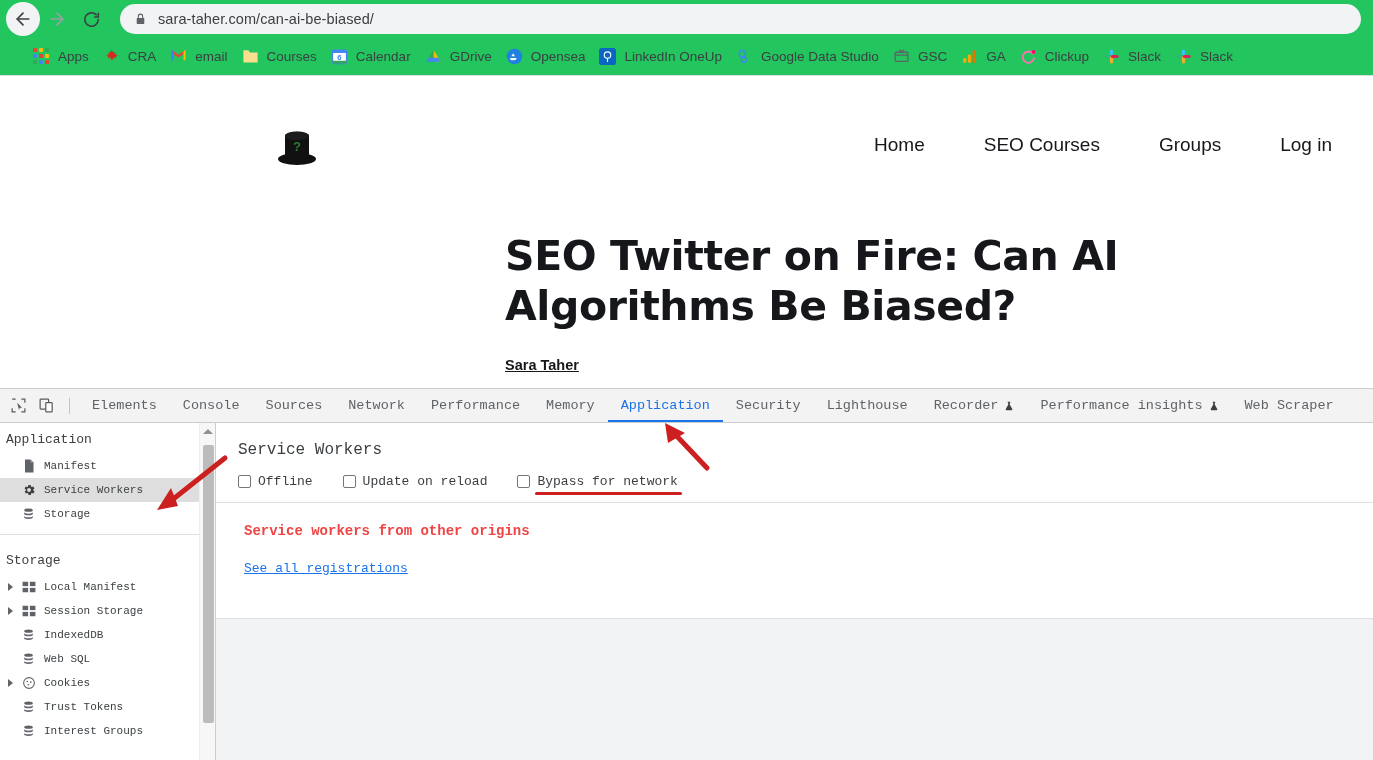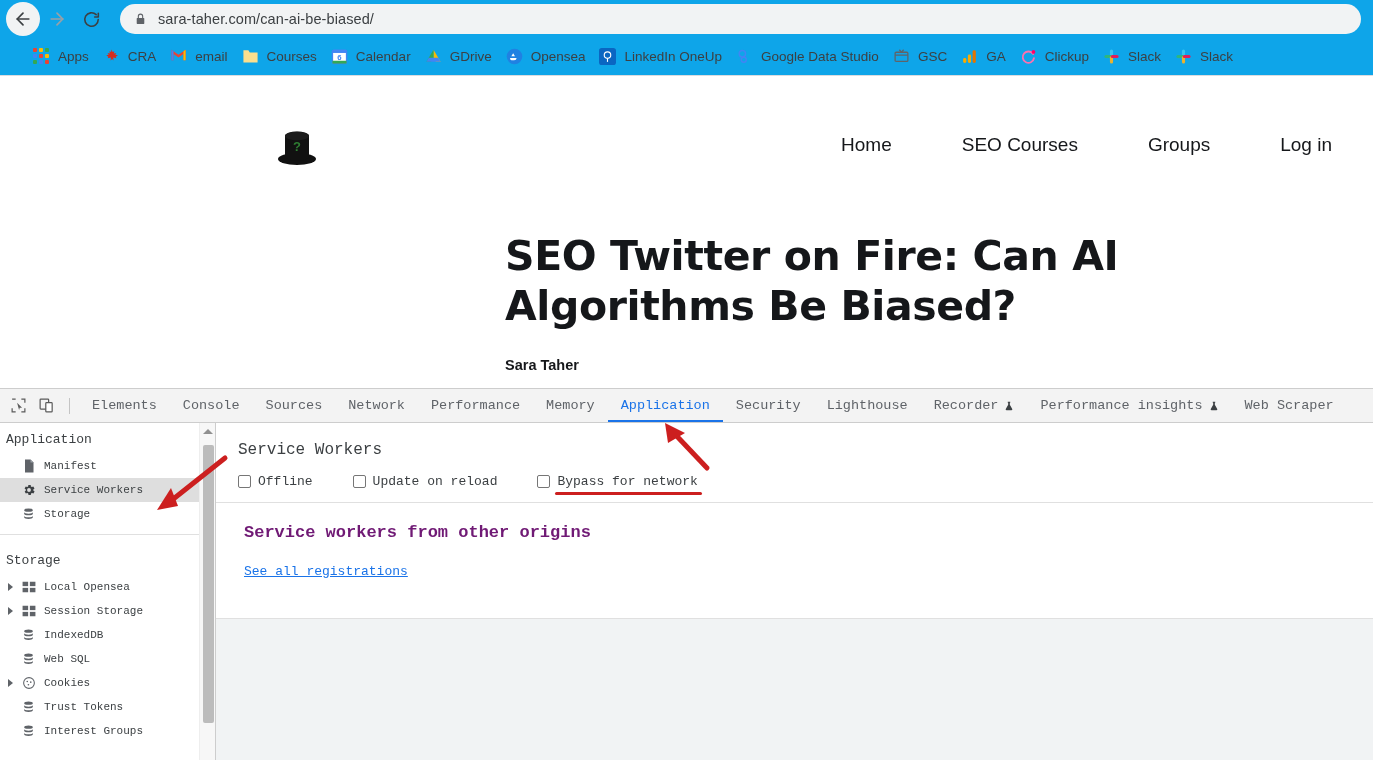--- a/index.html
+++ b/index.html
@@ -7,21 +7,21 @@
     width: 1373px; height: 760px;
     overflow: hidden;
     background: #ffffff;
     font-family: "Liberation Sans", sans-serif;
   }
 
   
   #browser-chrome {
     position: absolute; top: 0; left: 0;
     width: 1373px; height: 76px;
-    background: #0ea5e9;
+    background: #22c55e;
     border-bottom: 1px solid #dadce0;
   }
   #nav-bar {
     position: absolute; top: 0; left: 0;
     width: 1373px; height: 38px;
     display: flex; align-items: center;
     padding-left: 6px;
   }
   .nav-btn {
     width: 34px; height: 34px;
@@ -91,21 +91,21 @@
   #site-header {
     position: absolute; top: 44px; left: 0; width: 1373px; height: 70px;
   }
   #site-logo {
     position: absolute; left: 275px; top: 6px;
     width: 44px; height: 42px;
     cursor: pointer;
   }
   #site-nav {
     position: absolute; right: 14px; top: 8px;
-    display: flex; align-items: center; gap: 16px;
+    display: flex; align-items: center; gap: 5px;
   }
   .nav-link {
     font-size: 19px;
     color: #15171a;
     padding: 6px 27px;
     white-space: nowrap;
     cursor: pointer;
   }
   #article-head {
     position: absolute; left: 505px; top: 140px;
@@ -119,20 +119,21 @@
     font-weight: bold;
     color: #15171a;
     letter-spacing: -0.4px;
     max-width: 770px;
   }
   #article-author {
     margin-top: 26px;
     font-size: 14.5px;
     font-weight: bold;
     color: #15171a;
+    text-decoration: underline;
   }
   #article-meta {
     margin-top: 5px;
     font-size: 13.5px;
     color: #738a94;
     letter-spacing: .6px;
   }
 
   
   #devtools {
@@ -242,21 +243,21 @@
     overflow: hidden;
   }
   #sw-title {
     font-size: 16px;
     color: #3c4043;
     padding: 18px 0 0 22px;
   }
   #sw-controls {
     display: flex; align-items: center;
     padding: 15px 0 13px 22px;
-    gap: 18px;
+    gap: 8px;
   }
   .sw-check {
     display: flex; align-items: center;
     font-size: 13px;
     color: #3c4043;
     margin-right: 22px;
     cursor: pointer;
     position: relative;
   }
   .sw-box {
@@ -266,23 +267,23 @@
     background: #fff;
     margin-right: 7px;
     flex: none;
   }
   .sw-underline-red {
     position: absolute; left: 18px; right: -4px; bottom: -6px;
     height: 3px; background: #cc1f1f; border-radius: 2px;
   }
   #sw-divider { height: 1px; background: #e0e0e0; }
   #sw-other-origins {
-    font-size: 17px;
+    font-size: 14px;
     font-weight: bold;
-    color: #701a75;
+    color: #ef4444;
     padding: 20px 0 0 28px;
   }
   #sw-registrations {
     font-size: 13px;
     color: #1a73e8;
     text-decoration: underline;
     padding: 22px 0 0 28px;
     display: inline-block;
     cursor: pointer;
   }
@@ -635,21 +636,21 @@
         <div class="sb-item">
           <span class="sb-caret"></span>
           <span class="sb-ico">
             <svg width="14" height="12" viewBox="0 0 24 20" fill="#5f6368">
                 <rect x="1" y="1" width="9.5" height="7.5"></rect>
                 <rect x="13.5" y="1" width="9.5" height="7.5"></rect>
                 <rect x="1" y="11.5" width="9.5" height="7.5"></rect>
                 <rect x="13.5" y="11.5" width="9.5" height="7.5"></rect>
               </svg>
           </span>
-          <span>Local Opensea</span>
+          <span>Local Manifest</span>
         </div>
 
         <div class="sb-item">
           <span class="sb-caret"></span>
           <span class="sb-ico">
             <svg width="14" height="12" viewBox="0 0 24 20" fill="#5f6368">
                 <rect x="1" y="1" width="9.5" height="7.5"></rect>
                 <rect x="13.5" y="1" width="9.5" height="7.5"></rect>
                 <rect x="1" y="11.5" width="9.5" height="7.5"></rect>
                 <rect x="13.5" y="11.5" width="9.5" height="7.5"></rect>

